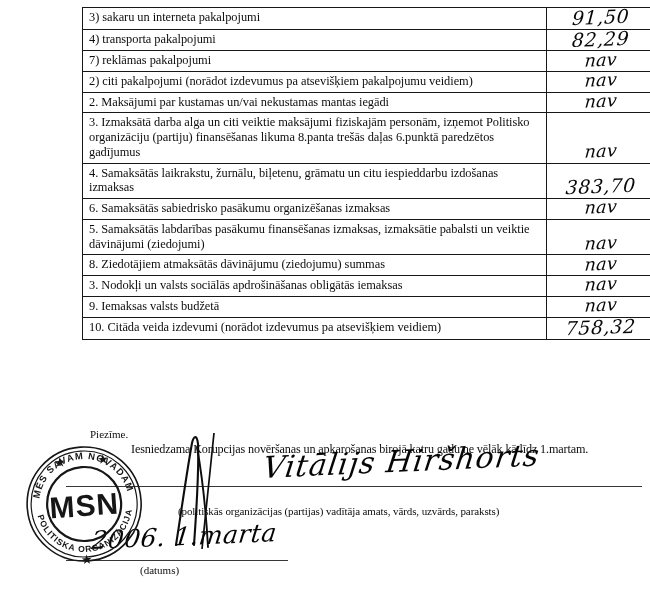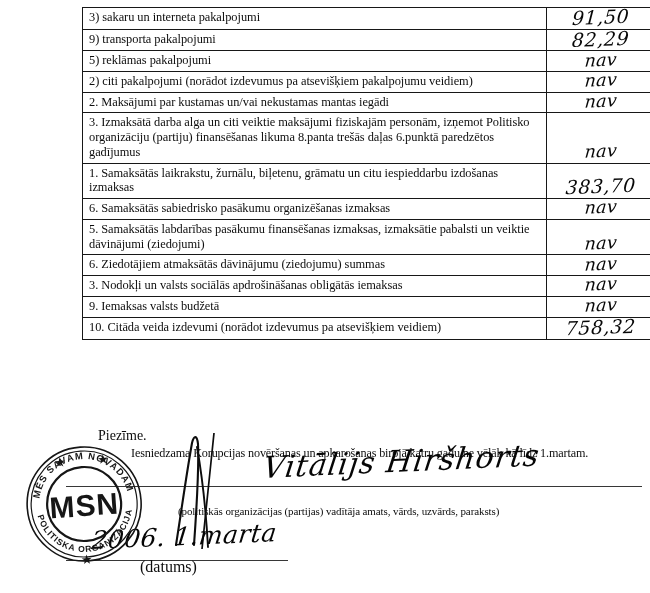--- a/index.html
+++ b/index.html
@@ -72,22 +72,22 @@
   .r2 .hw-val { padding-bottom: 1px; }
 
   
   #note-block {
     position: absolute;
     left: 82px;
     top: 428px;
     width: 470px;
   }
   #note-title {
-    font-size: 14px;
-    margin-left: 16px;
+    font-size: 11px;
+    margin-left: 8px;
   }
   #note-text {
     font-size: 12.2px;
     margin-top: 2px;
     margin-left: 49px;
     letter-spacing: -0.15px;
     white-space: nowrap;
   }
 
   
@@ -162,22 +162,22 @@
     font-size: 25px;
     letter-spacing: 0.5px;
     color: #0b0b0b;
     transform: rotate(-2.4deg) skewX(-9deg);
     transform-origin: 0 100%;
     white-space: nowrap;
   }
   #date-caption {
     position: absolute;
     left: 74px;
-    top: 22px;
-    font-size: 16px;
+    top: 28px;
+    font-size: 11px;
     white-space: nowrap;
   }
 
   
   #stamp {
     position: absolute;
     left: 22px;
     top: 438px;
     width: 124px;
     height: 128px;
@@ -194,28 +194,28 @@
     <tbody>
 
       <tr class="r0">
         <td class="label">3) sakaru un interneta pakalpojumi</td>
         <td class="value">
           <span class="hw-val">91,50</span>
         </td>
       </tr>
 
       <tr class="r1 r2">
-        <td class="label">9) transporta pakalpojumi</td>
+        <td class="label">4) transporta pakalpojumi</td>
         <td class="value">
           <span class="hw-val">82,29</span>
         </td>
       </tr>
 
       <tr class="r2">
-        <td class="label">5) reklāmas pakalpojumi</td>
+        <td class="label">7) reklāmas pakalpojumi</td>
         <td class="value">
           <span class="hw-val nav">nav</span>
         </td>
       </tr>
 
       <tr class="r3">
         <td class="label">2) citi pakalpojumi (norādot izdevumus pa atsevišķiem pakalpojumu veidiem)</td>
         <td class="value">
           <span class="hw-val nav">nav</span>
         </td>
@@ -229,42 +229,42 @@
       </tr>
 
       <tr class="r5">
         <td class="label">3. Izmaksātā darba alga un citi veiktie maksājumi fiziskajām personām, izņemot Politisko organizāciju (partiju) finansēšanas likuma 8.panta trešās daļas 6.punktā paredzētos gadījumus</td>
         <td class="value">
           <span class="hw-val nav">nav</span>
         </td>
       </tr>
 
       <tr class="r6">
-        <td class="label">1. Samaksātās laikrakstu, žurnālu, biļetenu, grāmatu un citu iespieddarbu izdošanas izmaksas</td>
+        <td class="label">4. Samaksātās laikrakstu, žurnālu, biļetenu, grāmatu un citu iespieddarbu izdošanas izmaksas</td>
         <td class="value">
           <span class="hw-val">383,70</span>
         </td>
       </tr>
 
       <tr class="r7">
         <td class="label">6. Samaksātās sabiedrisko pasākumu organizēšanas izmaksas</td>
         <td class="value">
           <span class="hw-val nav">nav</span>
         </td>
       </tr>
 
       <tr class="r8">
         <td class="label">5. Samaksātās labdarības pasākumu finansēšanas izmaksas, izmaksātie pabalsti un veiktie dāvinājumi (ziedojumi)</td>
         <td class="value">
           <span class="hw-val nav">nav</span>
         </td>
       </tr>
 
       <tr class="r9">
-        <td class="label">6. Ziedotājiem atmaksātās dāvinājumu (ziedojumu) summas</td>
+        <td class="label">8. Ziedotājiem atmaksātās dāvinājumu (ziedojumu) summas</td>
         <td class="value">
           <span class="hw-val nav">nav</span>
         </td>
       </tr>
 
       <tr class="r10">
         <td class="label">3. Nodokļi un valsts sociālās apdrošināšanas obligātās iemaksas</td>
         <td class="value">
           <span class="hw-val nav">nav</span>
         </td>

